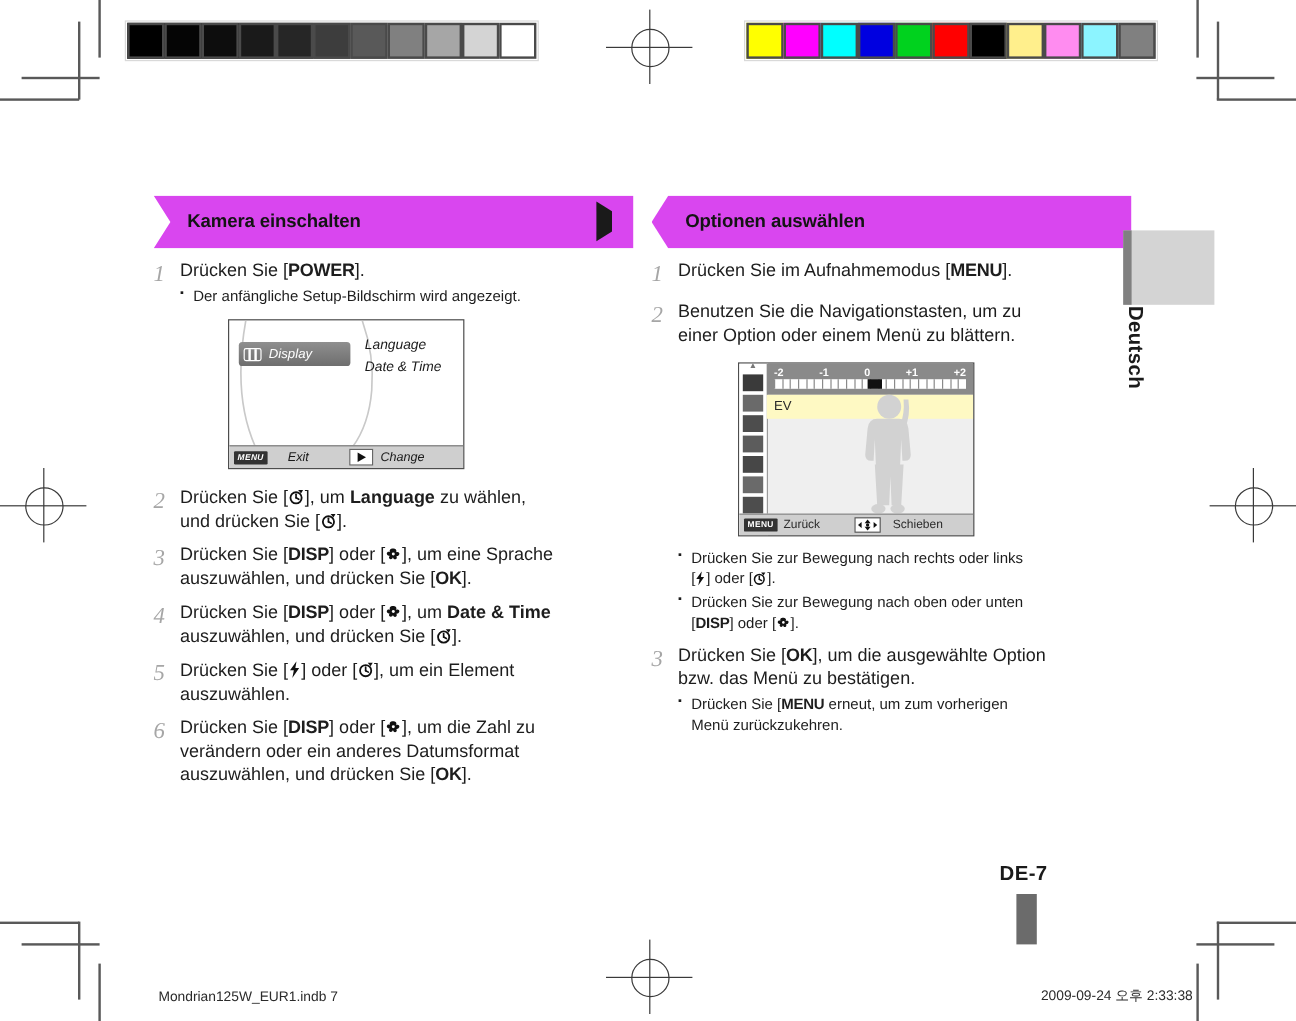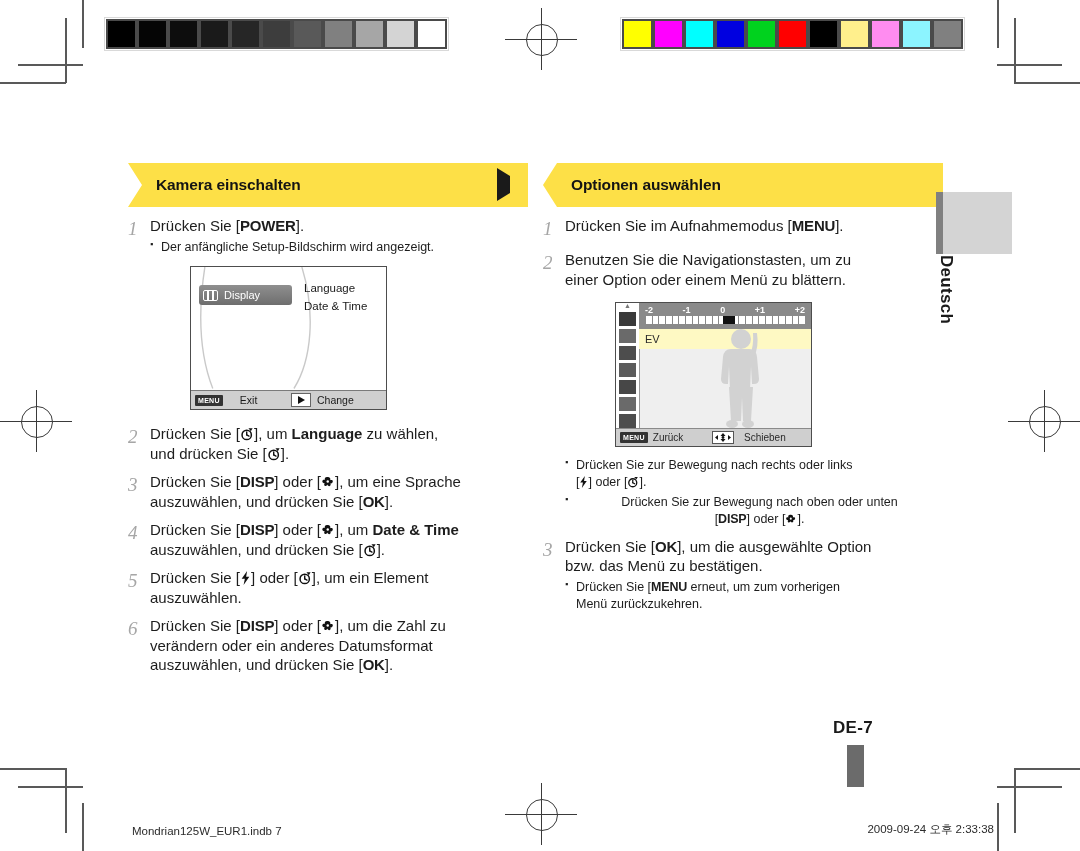--- a/index.html
+++ b/index.html
@@ -25,21 +25,21 @@
   .gray-strip div{width:31px;height:30px;border:2px solid #4a4a4a;box-sizing:border-box;}
   .color-strip{position:absolute;left:620px;top:17px;display:flex;border:1px solid #d9d9d9;background:#fff;padding:1px;}
   .color-strip div{width:31px;height:30px;border:2px solid #4a4a4a;box-sizing:border-box;}
 
   
   .col{position:absolute;top:163px;width:400px;}
   .col-left{left:128px;}
   .col-right{left:543px;}
 
   .banner{
-    position:relative;height:44px;background:#fde047;
+    position:relative;height:44px;background:#d946ef;
     display:flex;align-items:center;
     -webkit-clip-path:polygon(0 0,100% 0,100% 100%,0 100%,14px 50%);
     clip-path:polygon(0 0,100% 0,100% 100%,0 100%,14px 50%);
   }
   .banner.right{
     -webkit-clip-path:polygon(14px 0,100% 0,100% 100%,14px 100%,0 50%);
     clip-path:polygon(14px 0,100% 0,100% 100%,14px 100%,0 50%);
   }
   .banner h2{
     margin:0;padding-left:28px;font-size:15.5px;font-weight:bold;letter-spacing:-0.1px;color:#141414;
@@ -64,21 +64,21 @@
 
   
   .key{font-weight:bold;font-family:"Liberation Sans",sans-serif;letter-spacing:-0.2px;}
   .ico{display:inline-block;vertical-align:-2px;}
   .ico svg{display:block;}
 
   
   .lcd{position:relative;background:#ffffff;border:1px solid #4d4d4d;box-sizing:border-box;}
 
   
-  #lcd-setup{width:197px;height:144px;margin:9px 0 0 40px;overflow:hidden;}
+  #lcd-setup{width:197px;height:125px;margin:9px 0 0 40px;overflow:hidden;font-style:italic;}
   #lcd-setup .swirl{position:absolute;left:0;top:0;width:100%;height:100%;}
   .tabchip{
     position:absolute;left:8px;top:18px;width:93px;height:20px;
     background:linear-gradient(#8f8f8f,#6e6e6e);border-radius:3px;
     display:flex;align-items:center;color:#fff;font-size:11px;padding-left:4px;box-sizing:border-box;
   }
   .tabchip .gl{width:15px;height:11px;border:1.5px solid #fff;border-radius:2px;margin-right:6px;position:relative;box-sizing:border-box;}
   .tabchip .gl:before{content:"";position:absolute;left:3px;top:0;width:1.5px;height:100%;background:#fff;}
   .tabchip .gl:after{content:"";position:absolute;left:8px;top:0;width:1.5px;height:100%;background:#fff;}
   .menu-items{position:absolute;left:113px;top:13px;font-size:11.5px;line-height:1.55;color:#1a1a1a;}
@@ -438,21 +438,21 @@
       <span>Drücken Sie zur Bewegung nach rechts oder links</span><br>
       <span>[</span><span class="ico"><svg width="9" height="12" viewBox="0 0 14 22">
             <path d="M9.5 0 L1 12 L6 12 L4 22 L13 9 L8 9 Z" fill="#111"></path>
           </svg></span><span>] oder [</span><span class="ico"><svg width="12" height="12" viewBox="0 0 24 24">
             <circle cx="11.5" cy="13.5" r="8" fill="none" stroke="#111" stroke-width="2.6"></circle>
             <path d="M11.5 13.5 L11.5 8.4" stroke="#111" stroke-width="2.4" stroke-linecap="round"></path>
             <path d="M11.5 13.5 L15.4 15.6" stroke="#111" stroke-width="2.4" stroke-linecap="round"></path>
             <path d="M14.5 2.2 L21.6 2.2 L18.6 7.2 Z" fill="#111"></path>
           </svg></span><span>].</span>
     </li>
-    <li style="margin-top:3px;text-align:center;">
+    <li style="margin-top:3px;">
       <span>Drücken Sie zur Bewegung nach oben oder unten</span><br>
       <span>[</span><span class="key">DISP</span><span>] oder [</span><span class="ico"><svg width="12" height="12" viewBox="0 0 24 24">
             <path d="M12 3.5c2.6 0 4 1.8 4 3.6 0 1.2-.5 2-.5 2 1.4-.9 3-.9 4 .1 1.2 1.2 1 3.2-.5 4.4-1.3 1.1-3.2 1-3.2 1 .9 1 1.1 2.6.2 3.6-1 1.2-2.9 1.2-4 0-.9-1-.9-2.4-.9-2.4s-.3 1.6-1.3 2.4c-1.2 1-3 .8-3.9-.4-.8-1.1-.5-2.7.6-3.6 0 0-1.9.1-3-.9C2 12.1 1.9 10.1 3.1 9c1-.9 2.6-.9 3.9-.1 0 0-.6-.9-.6-2.1C6.4 5 8 3.5 10 3.5z" fill="#111"></path>
             <circle cx="11.6" cy="11.3" r="2.1" fill="#fff"></circle>
           </svg></span><span>].</span>
     </li>
   </ul>
 
   <ol class="steps" style="margin-top:8px;">
     <li>

